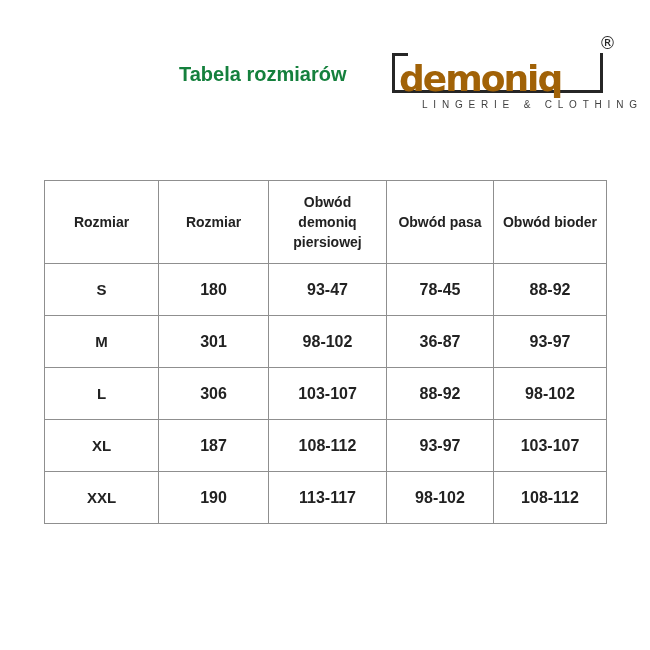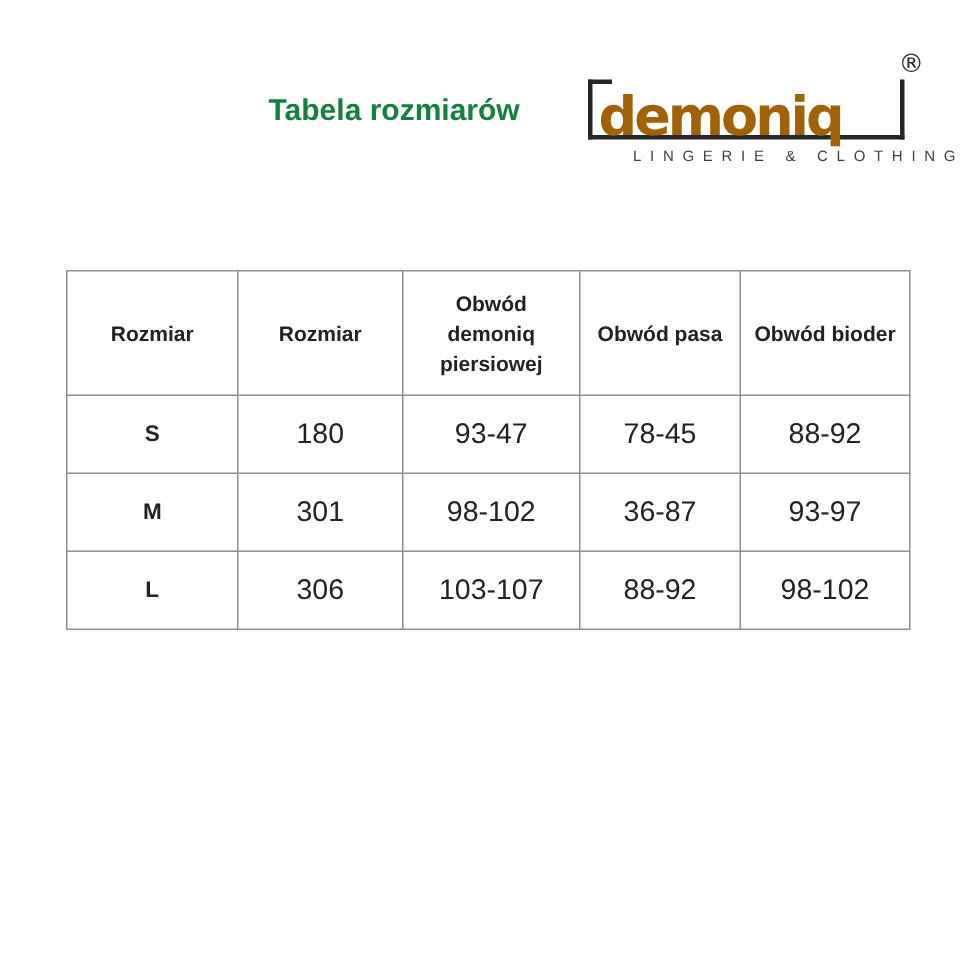--- a/index.html
+++ b/index.html
@@ -90,21 +90,21 @@
   }
   .size-table thead tr { height: 83px; }
   .size-table tbody tr { height: 52px; }
   .size-table th {
     font-size: 14px;
     font-weight: bold;
     white-space: nowrap;
     line-height: 1.45;
   }
   .size-table th.wrap { white-space: normal; }
-  .size-table td { font-size: 19px; font-weight: normal; }
+  .size-table td { font-size: 16px; font-weight: bold; }
   .size-table td.size-cell { font-weight: bold; font-size: 15px; }
 </style>
 </head>
 <body>
 
 <div class="page-title">Tabela rozmiarów</div>
 
 <div class="logo">
   <div class="logo-frame"></div>
   <div class="logo-frame-notch"></div>
@@ -145,14 +145,28 @@
       <td>36-87</td>
       <td>93-97</td>
     </tr>
     <tr>
       <td class="size-cell">L</td>
       <td>306</td>
       <td>103-107</td>
       <td>88-92</td>
       <td>98-102</td>
     </tr>
+    <tr>
+      <td class="size-cell">XL</td>
+      <td>187</td>
+      <td>108-112</td>
+      <td>93-97</td>
+      <td>103-107</td>
+    </tr>
+    <tr>
+      <td class="size-cell">XXL</td>
+      <td>190</td>
+      <td>113-117</td>
+      <td>98-102</td>
+      <td>108-112</td>
+    </tr>
   </tbody>
 </table>
 
 </body></html>

